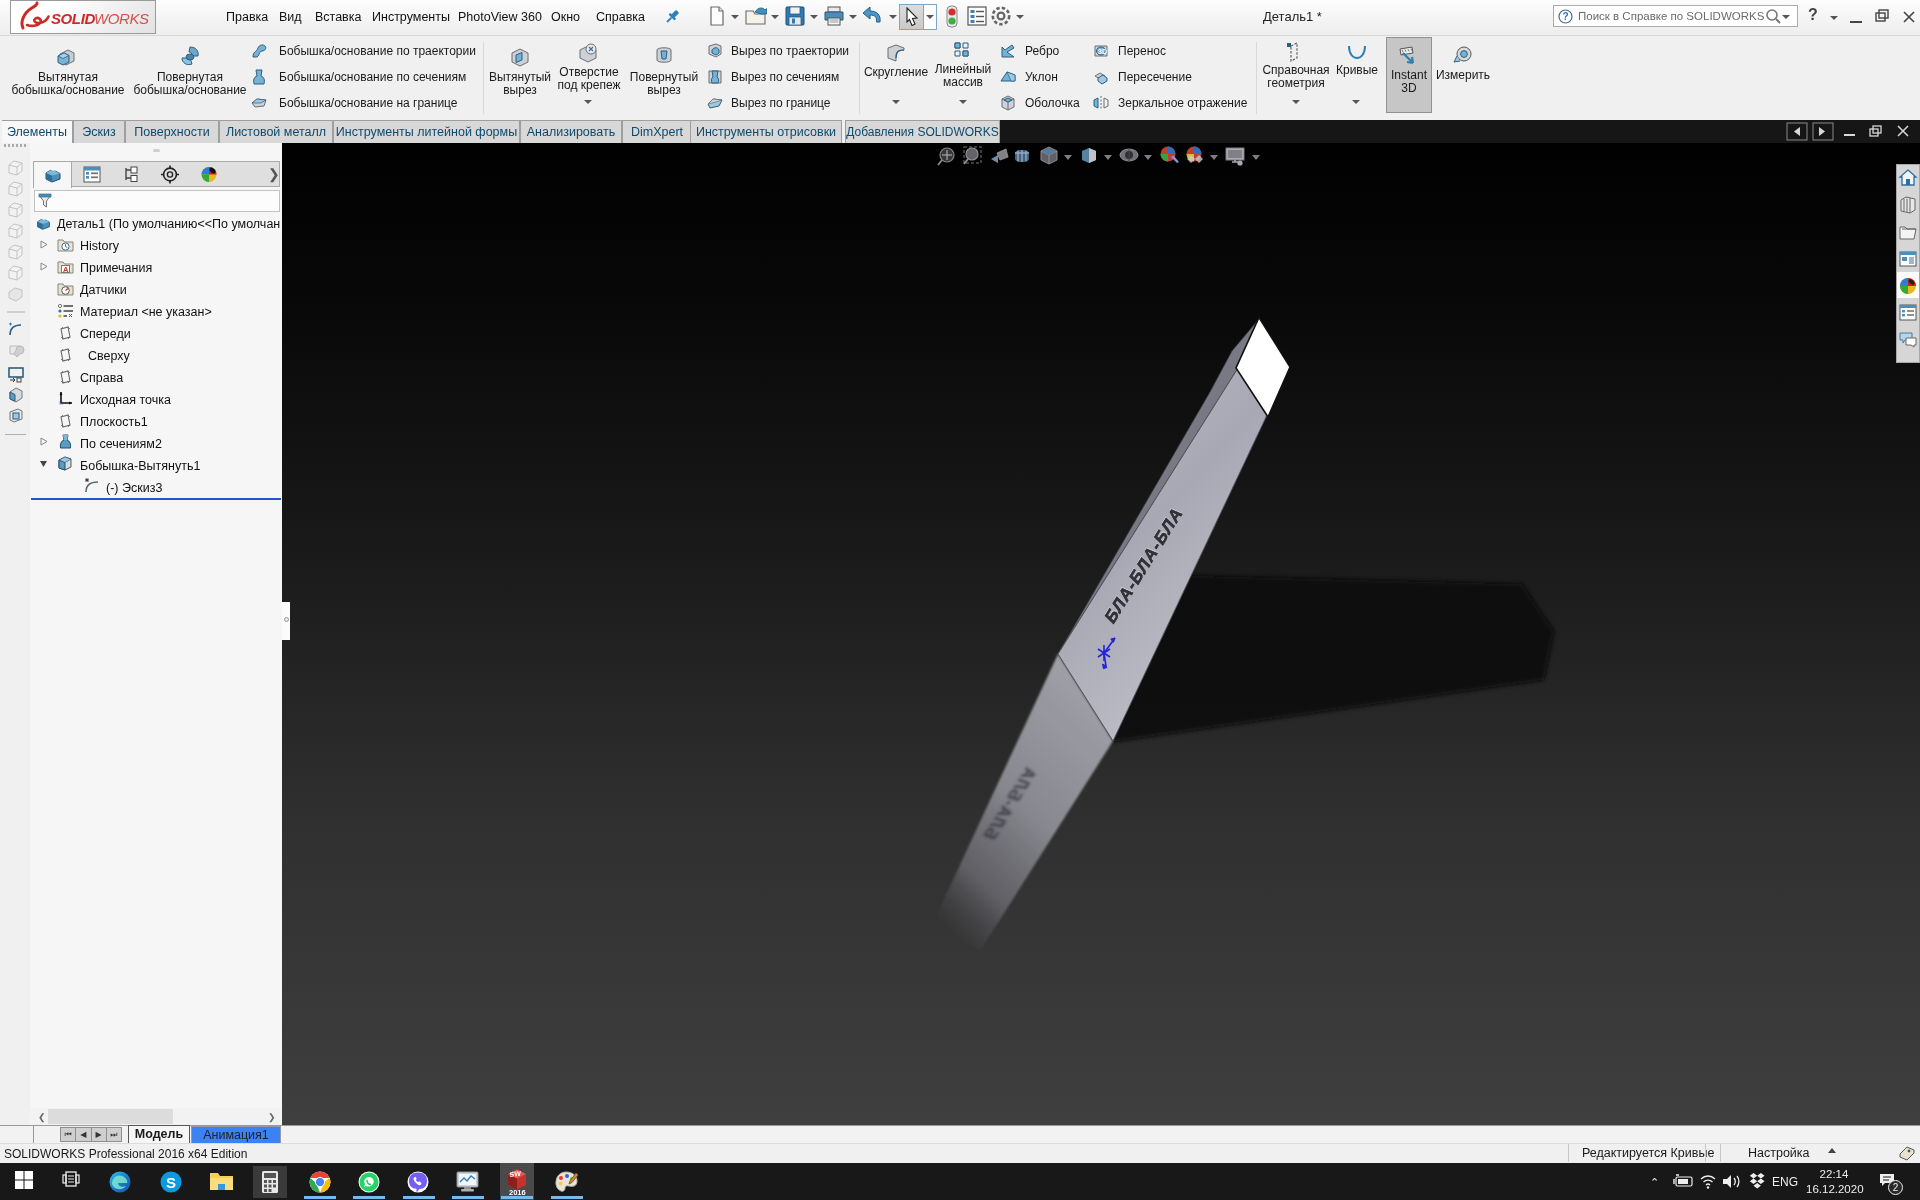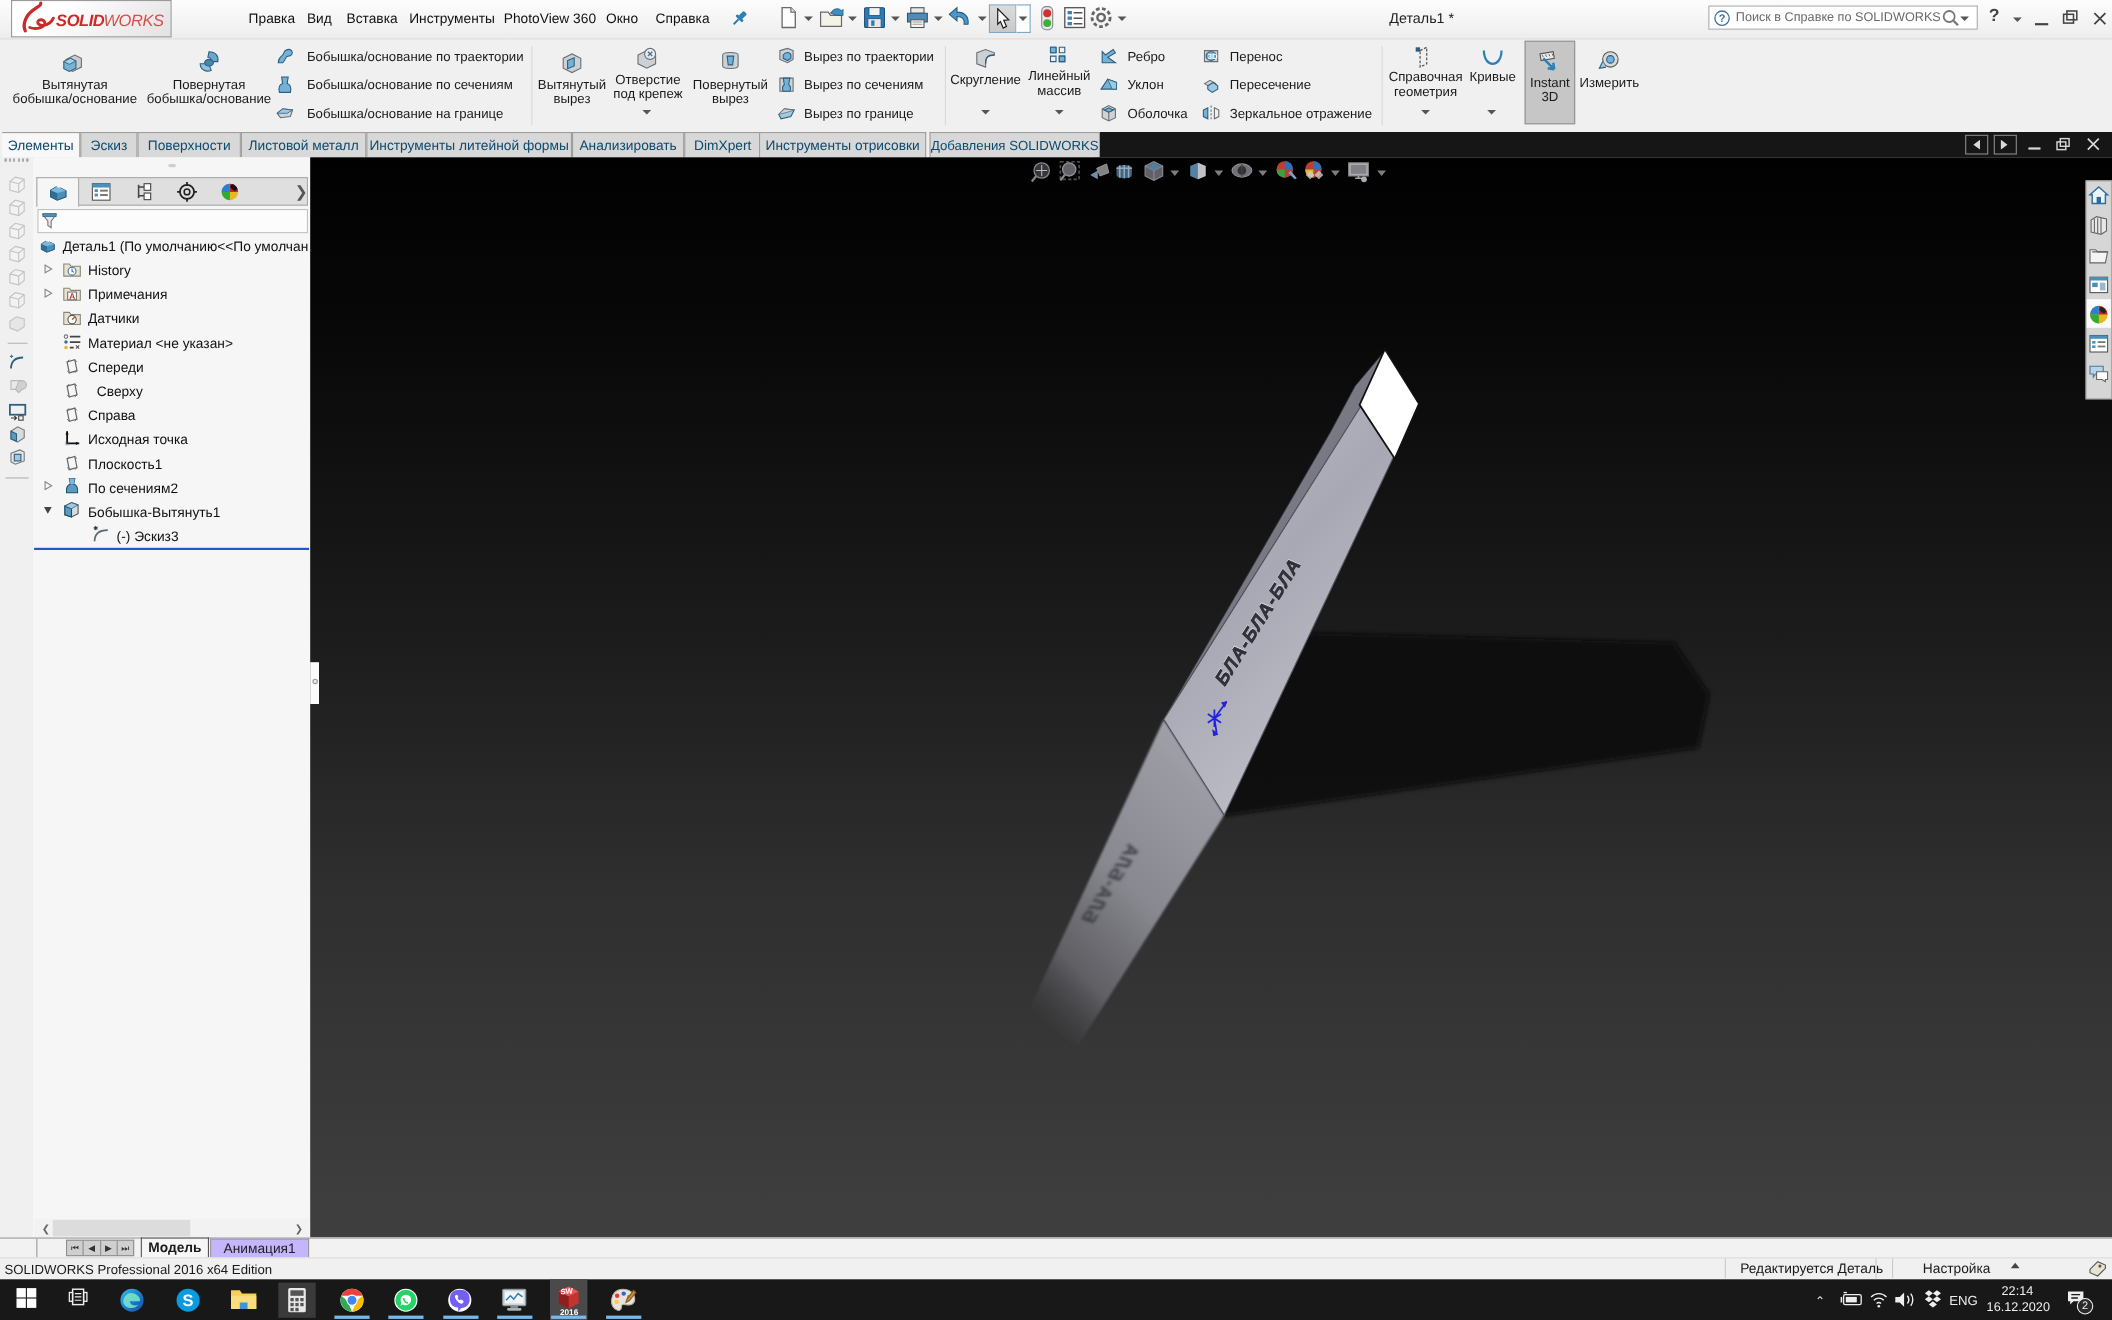--- a/index.html
+++ b/index.html
@@ -682,26 +682,26 @@
 
 <div id="bottabs"></div>
 <div class="abs" style="left:33px;top:1126px;width:1px;height:17px;background:#999;"></div>
 <div class="abs" style="left:60px;top:1127px;width:62px;height:15px;background:#cfcfcf;border:1px solid #8e8e8e;display:flex;">
   <div style="flex:1;border-right:1px solid #8e8e8e;font-size:8px;color:#333;text-align:center;line-height:14px;">⏮</div>
   <div style="flex:1;border-right:1px solid #8e8e8e;font-size:8px;color:#333;text-align:center;line-height:14px;">◀</div>
   <div style="flex:1;border-right:1px solid #8e8e8e;font-size:8px;color:#333;text-align:center;line-height:14px;">▶</div>
   <div style="flex:1;font-size:8px;color:#333;text-align:center;line-height:14px;">⏭</div>
 </div>
 <div class="abs" style="left:128px;top:1125px;width:62px;height:18px;background:#f6f6f6;border:1px solid #555;border-bottom:none;text-align:center;font-weight:bold;font-size:12.5px;line-height:17px;">Модель</div>
-<div class="abs" style="left:191px;top:1126px;width:90px;height:17px;background:#c4b5fd;border:1px solid #9a9a9a;border-bottom:none;text-align:center;font-size:12.5px;line-height:16px;color:#222;">Анимация1</div>
+<div class="abs" style="left:191px;top:1126px;width:90px;height:17px;background:#3b82f6;border:1px solid #9a9a9a;border-bottom:none;text-align:center;font-size:12.5px;line-height:16px;color:#222;">Анимация1</div>
 
 <div id="statusbar"></div>
 <div class="abs" style="left:4px;top:1147px;font-size:12px;">SOLIDWORKS Professional 2016 x64 Edition</div>
 <div class="abs" style="left:1568px;top:1144px;width:1px;height:18px;background:#c9c9c9;"></div>
-<div class="abs" style="left:1582px;top:1146px;font-size:12.5px;">Редактируется Деталь</div>
+<div class="abs" style="left:1582px;top:1146px;font-size:12.5px;">Редактируется Кривые</div>
 <div class="abs" style="left:1705px;top:1144px;width:1px;height:18px;background:#c9c9c9;"></div>
 <div class="abs" style="left:1720px;top:1144px;width:1px;height:18px;background:#c9c9c9;"></div>
 <div class="abs" style="left:1748px;top:1146px;font-size:12.5px;">Настройка</div>
 <div class="abs" style="left:1828px;top:1148px;width:0;height:0;border-left:4px solid transparent;border-right:4px solid transparent;border-bottom:5px solid #444;"></div>
 <svg class="abs" style="left:1898px;top:1145px;" width="18" height="16" viewBox="0 0 18 16">
   <path d="M2 9 L9 2 L16 5 L16 8 L9 15 L2 12 Z" fill="#e8e3d0" stroke="#555"></path>
   <circle cx="11" cy="6" r="1.4" fill="#555"></circle>
 </svg>
 
 <div id="taskbar"></div>

